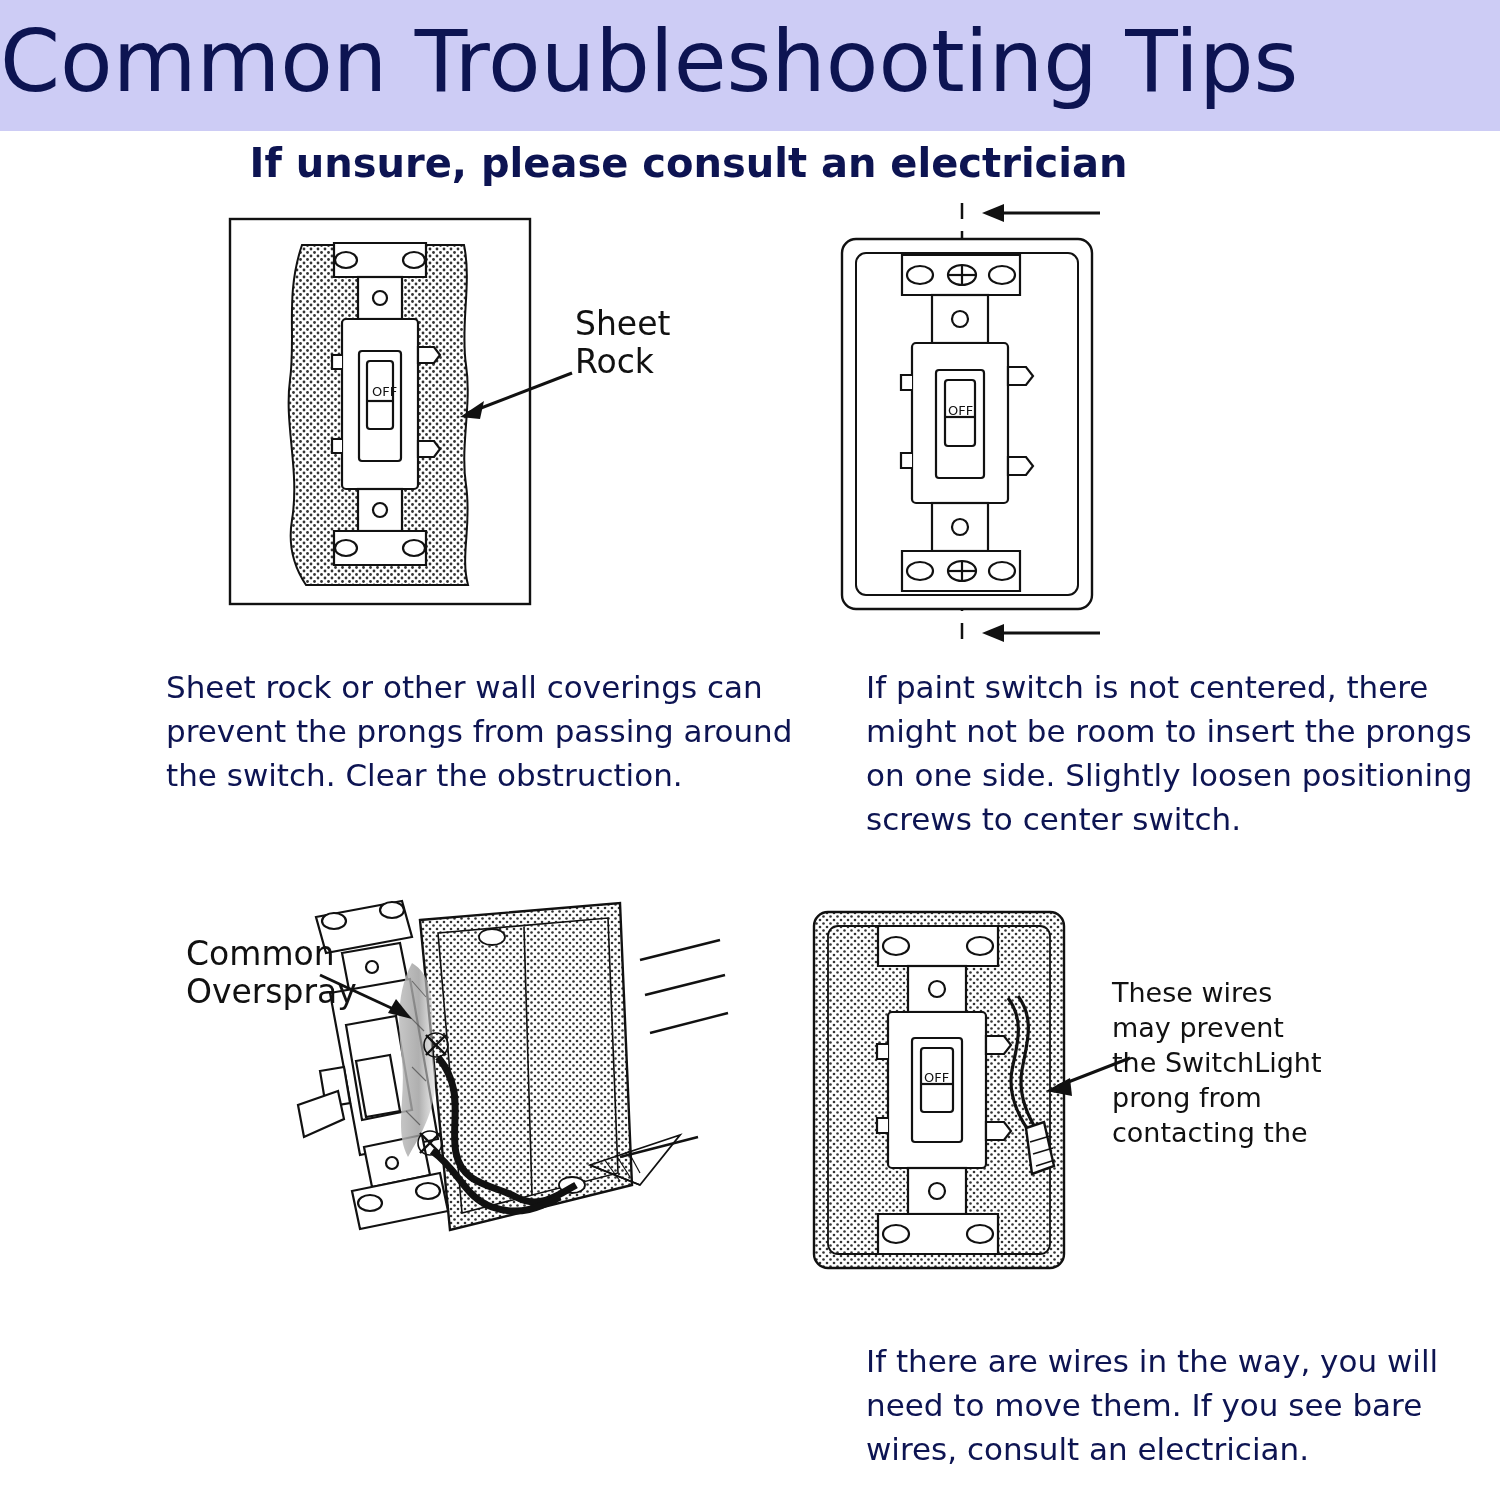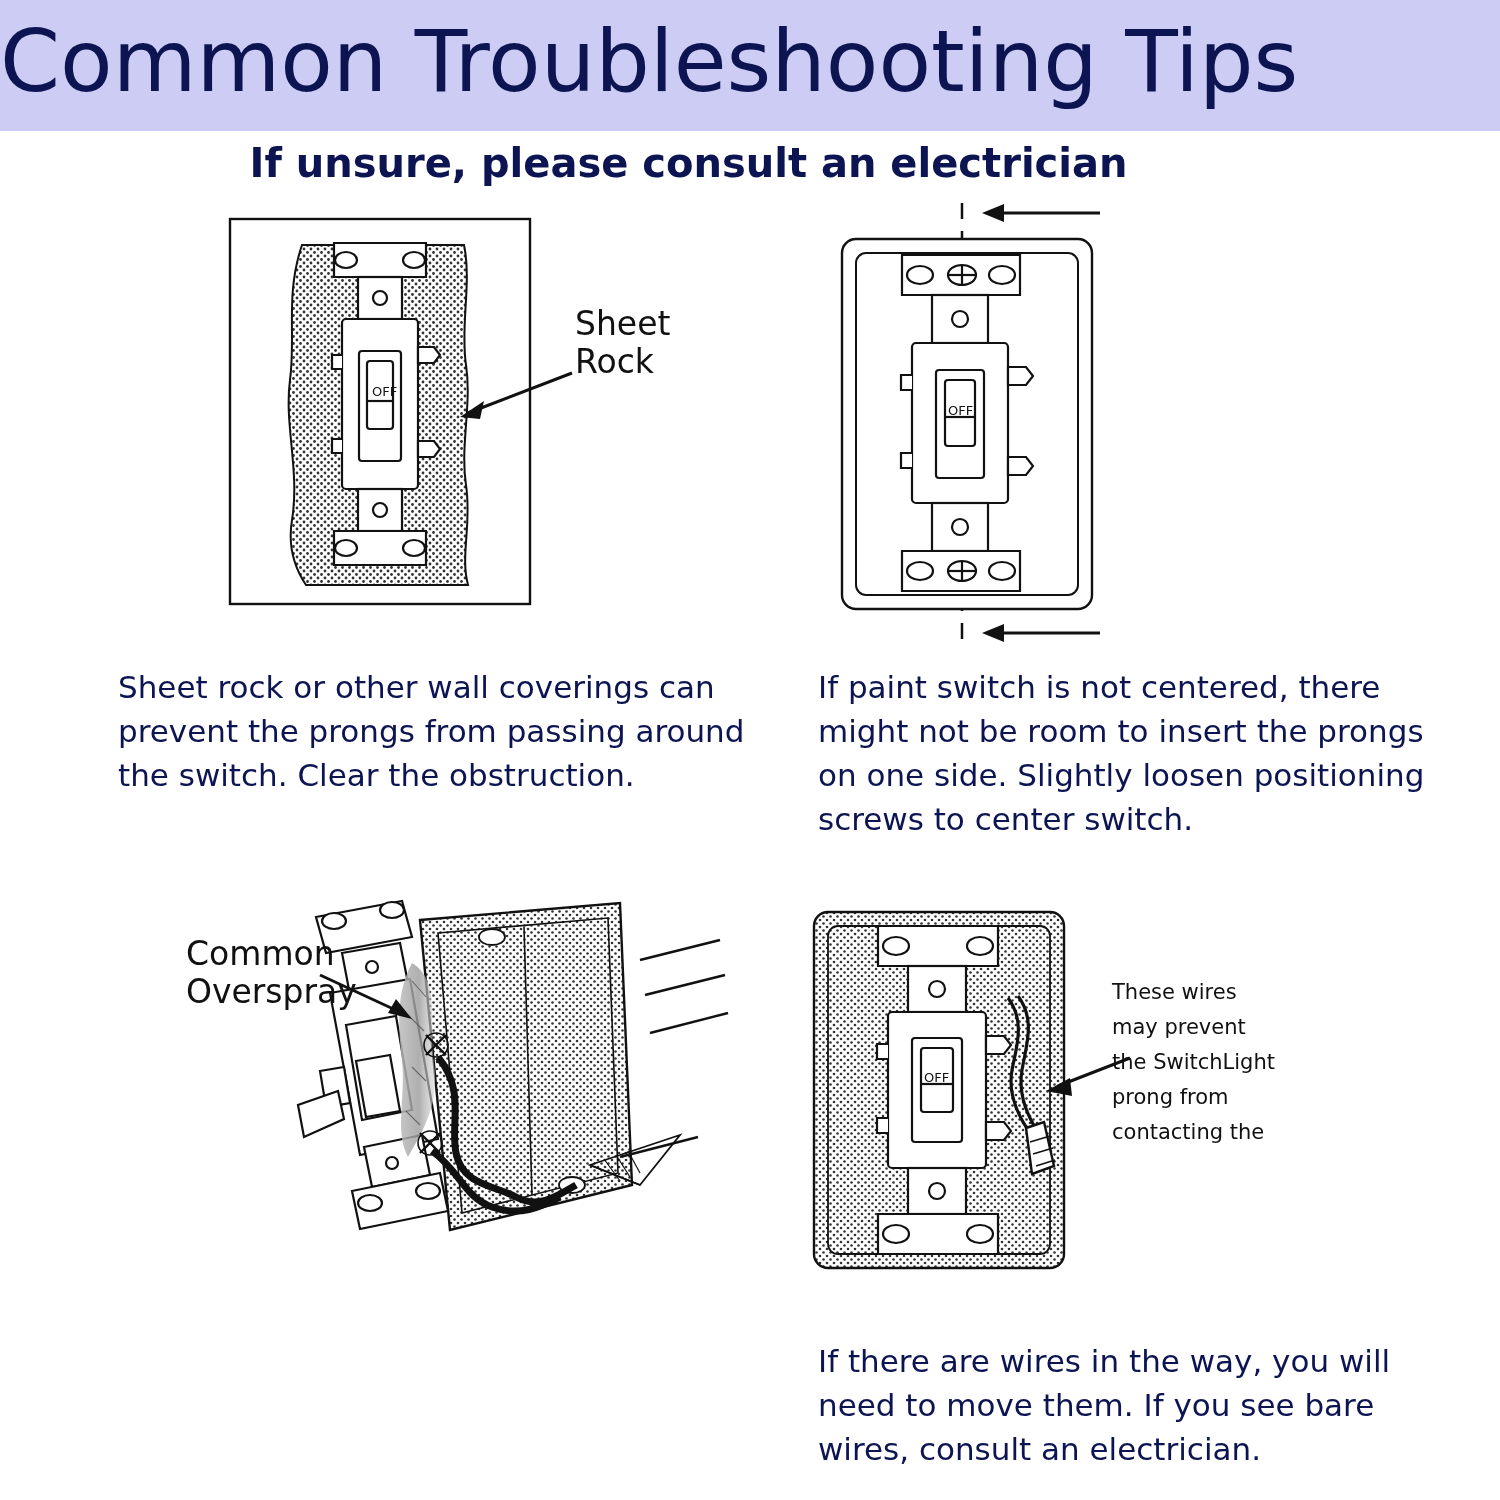--- a/index.html
+++ b/index.html
@@ -54,30 +54,31 @@
 
   .panel {
     position: absolute;
   }
   .panel-caption {
     position: absolute;
     font-size: 31px;
     line-height: 44px;
     color: #0d1452;
     font-family: "DejaVu Sans", sans-serif;
+    margin-left: 48px;
   }
   .callout-label {
     position: absolute;
     font-size: 33px;
     line-height: 38px;
     color: #111111;
     font-family: "DejaVu Sans", sans-serif;
   }
   .callout-label.small {
-    font-size: 21px;
+    font-size: 27px;
     line-height: 35px;
   }
 
   
   #panel-sheetrock   { left: 120px;  top: 205px;  width: 640px; height: 440px; }
   #panel-centering   { left: 790px;  top: 195px;  width: 640px; height: 460px; }
   #panel-overspray   { left: 120px;  top: 885px;  width: 640px; height: 400px; }
   #panel-wires       { left: 790px;  top: 890px;  width: 640px; height: 400px; }
 
   #caption-sheetrock { left: 118px;  top: 665px;  width: 640px; }

